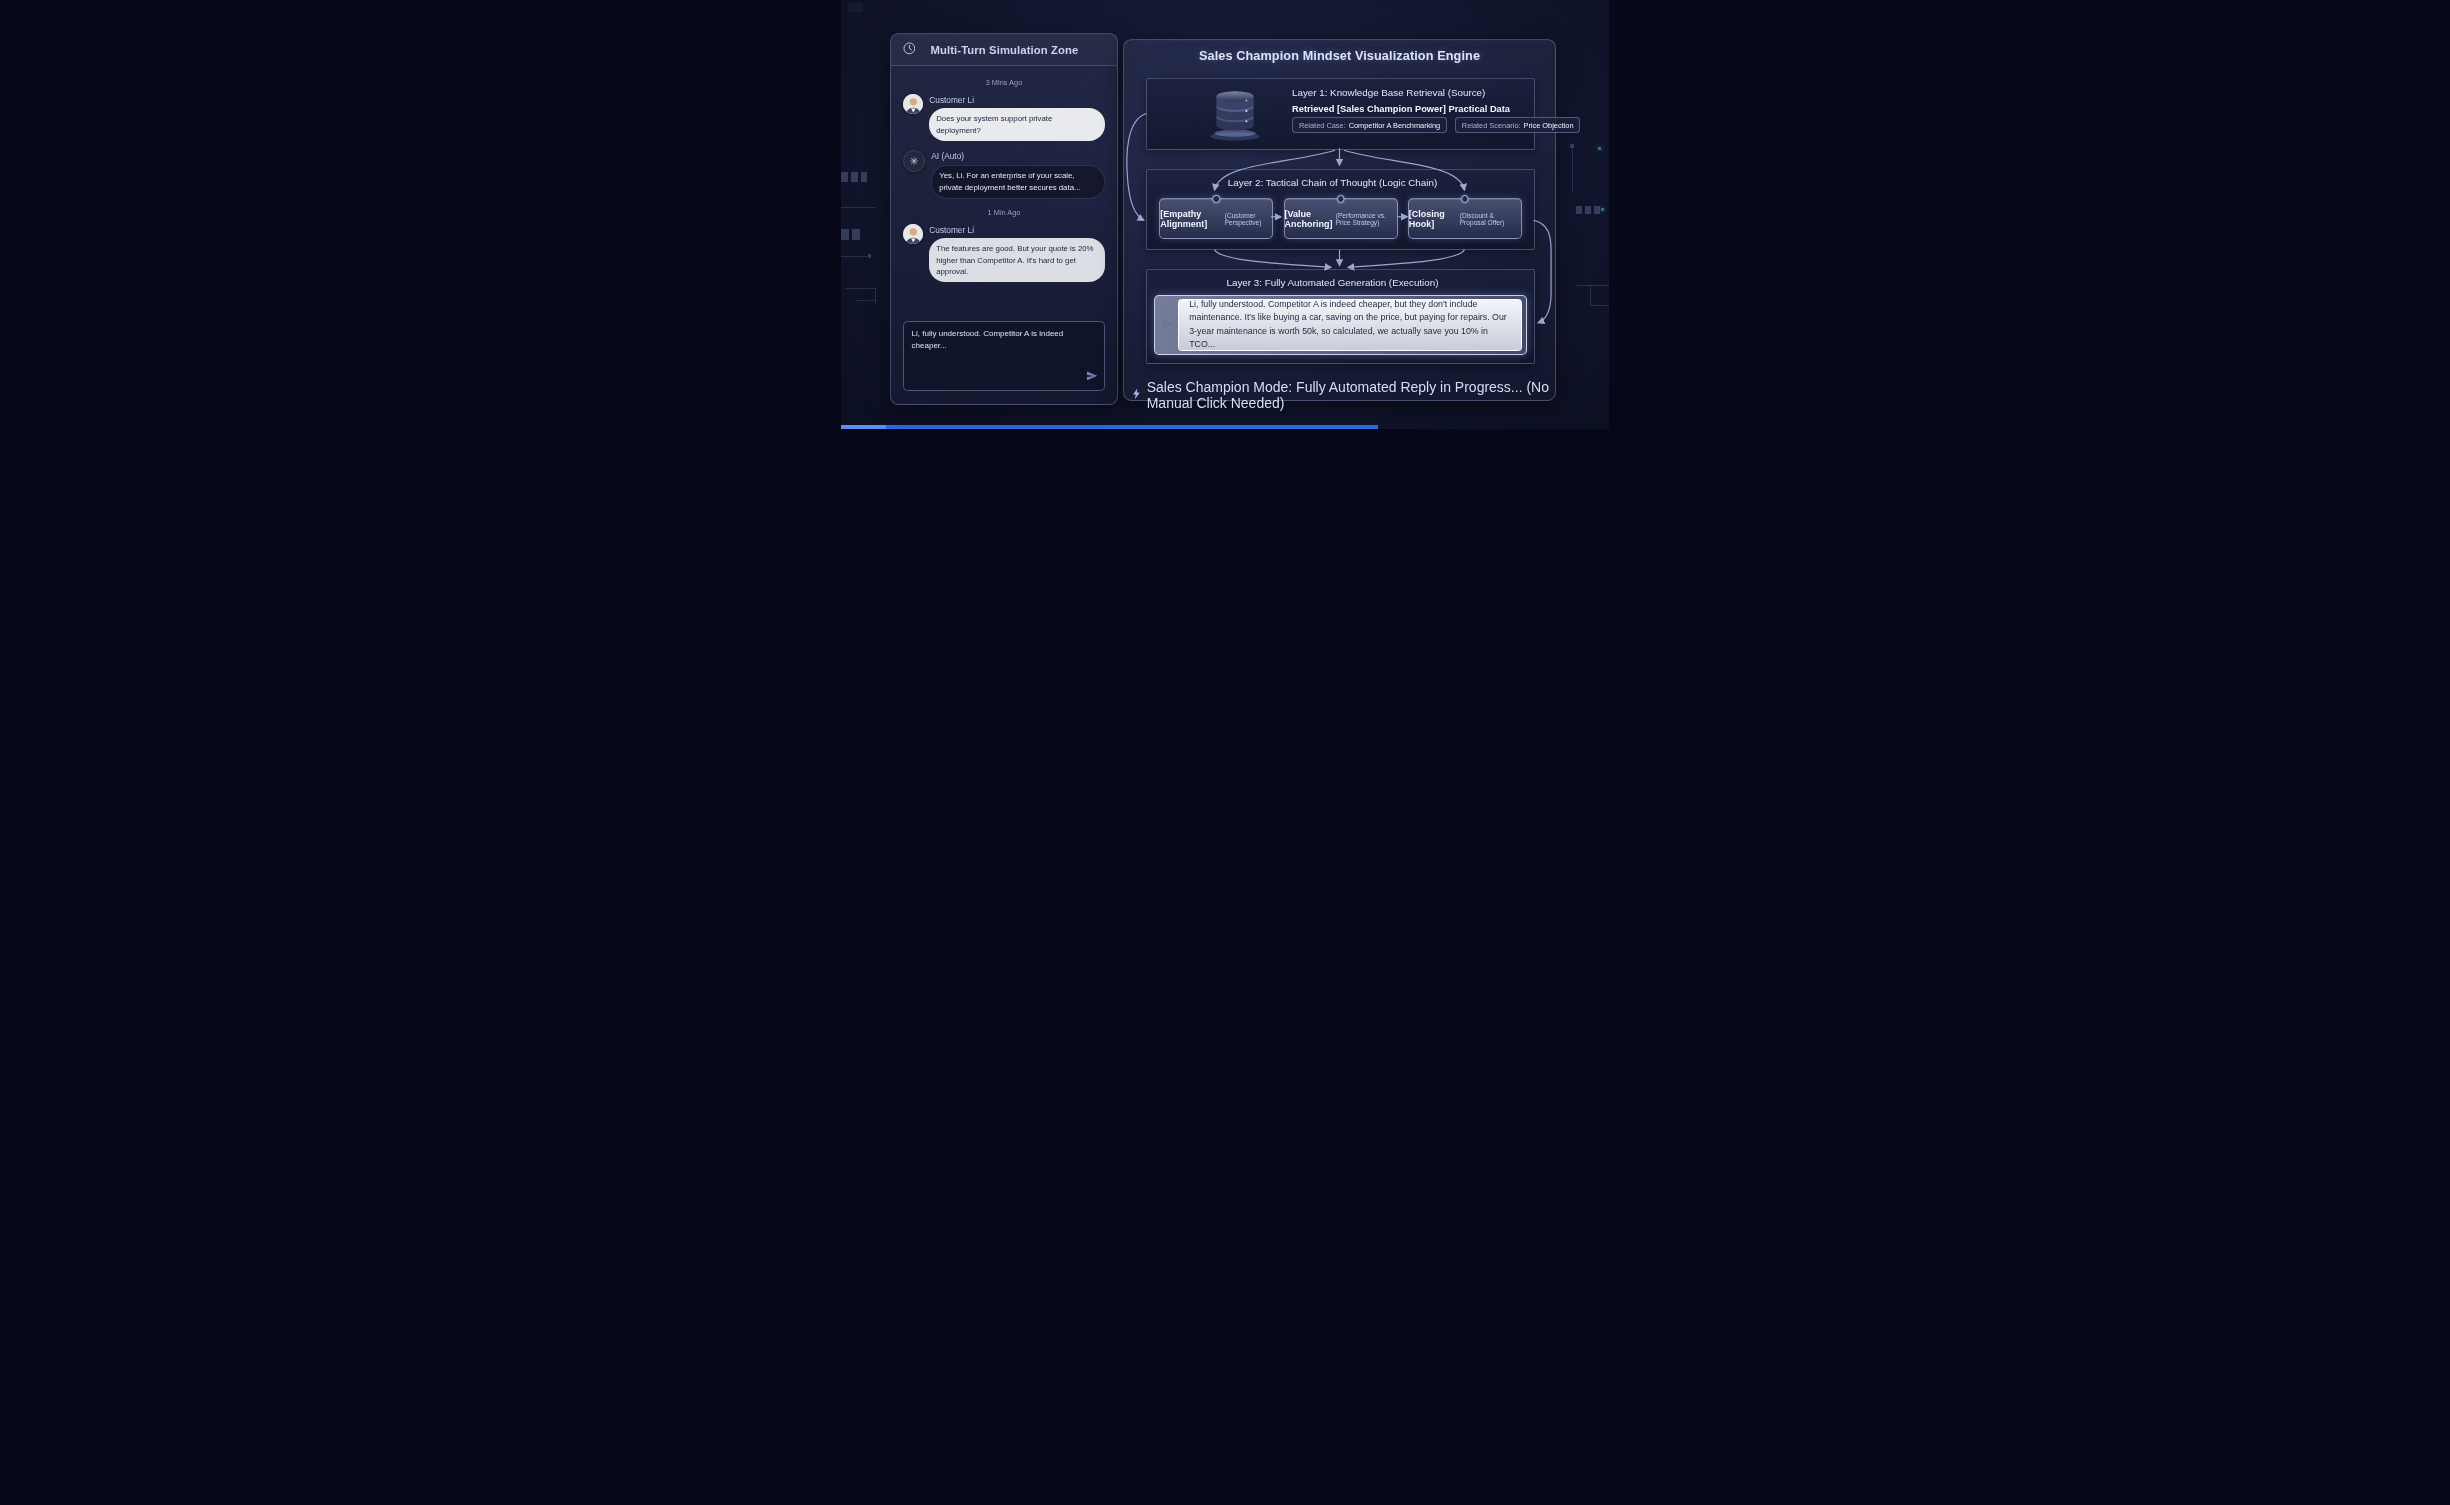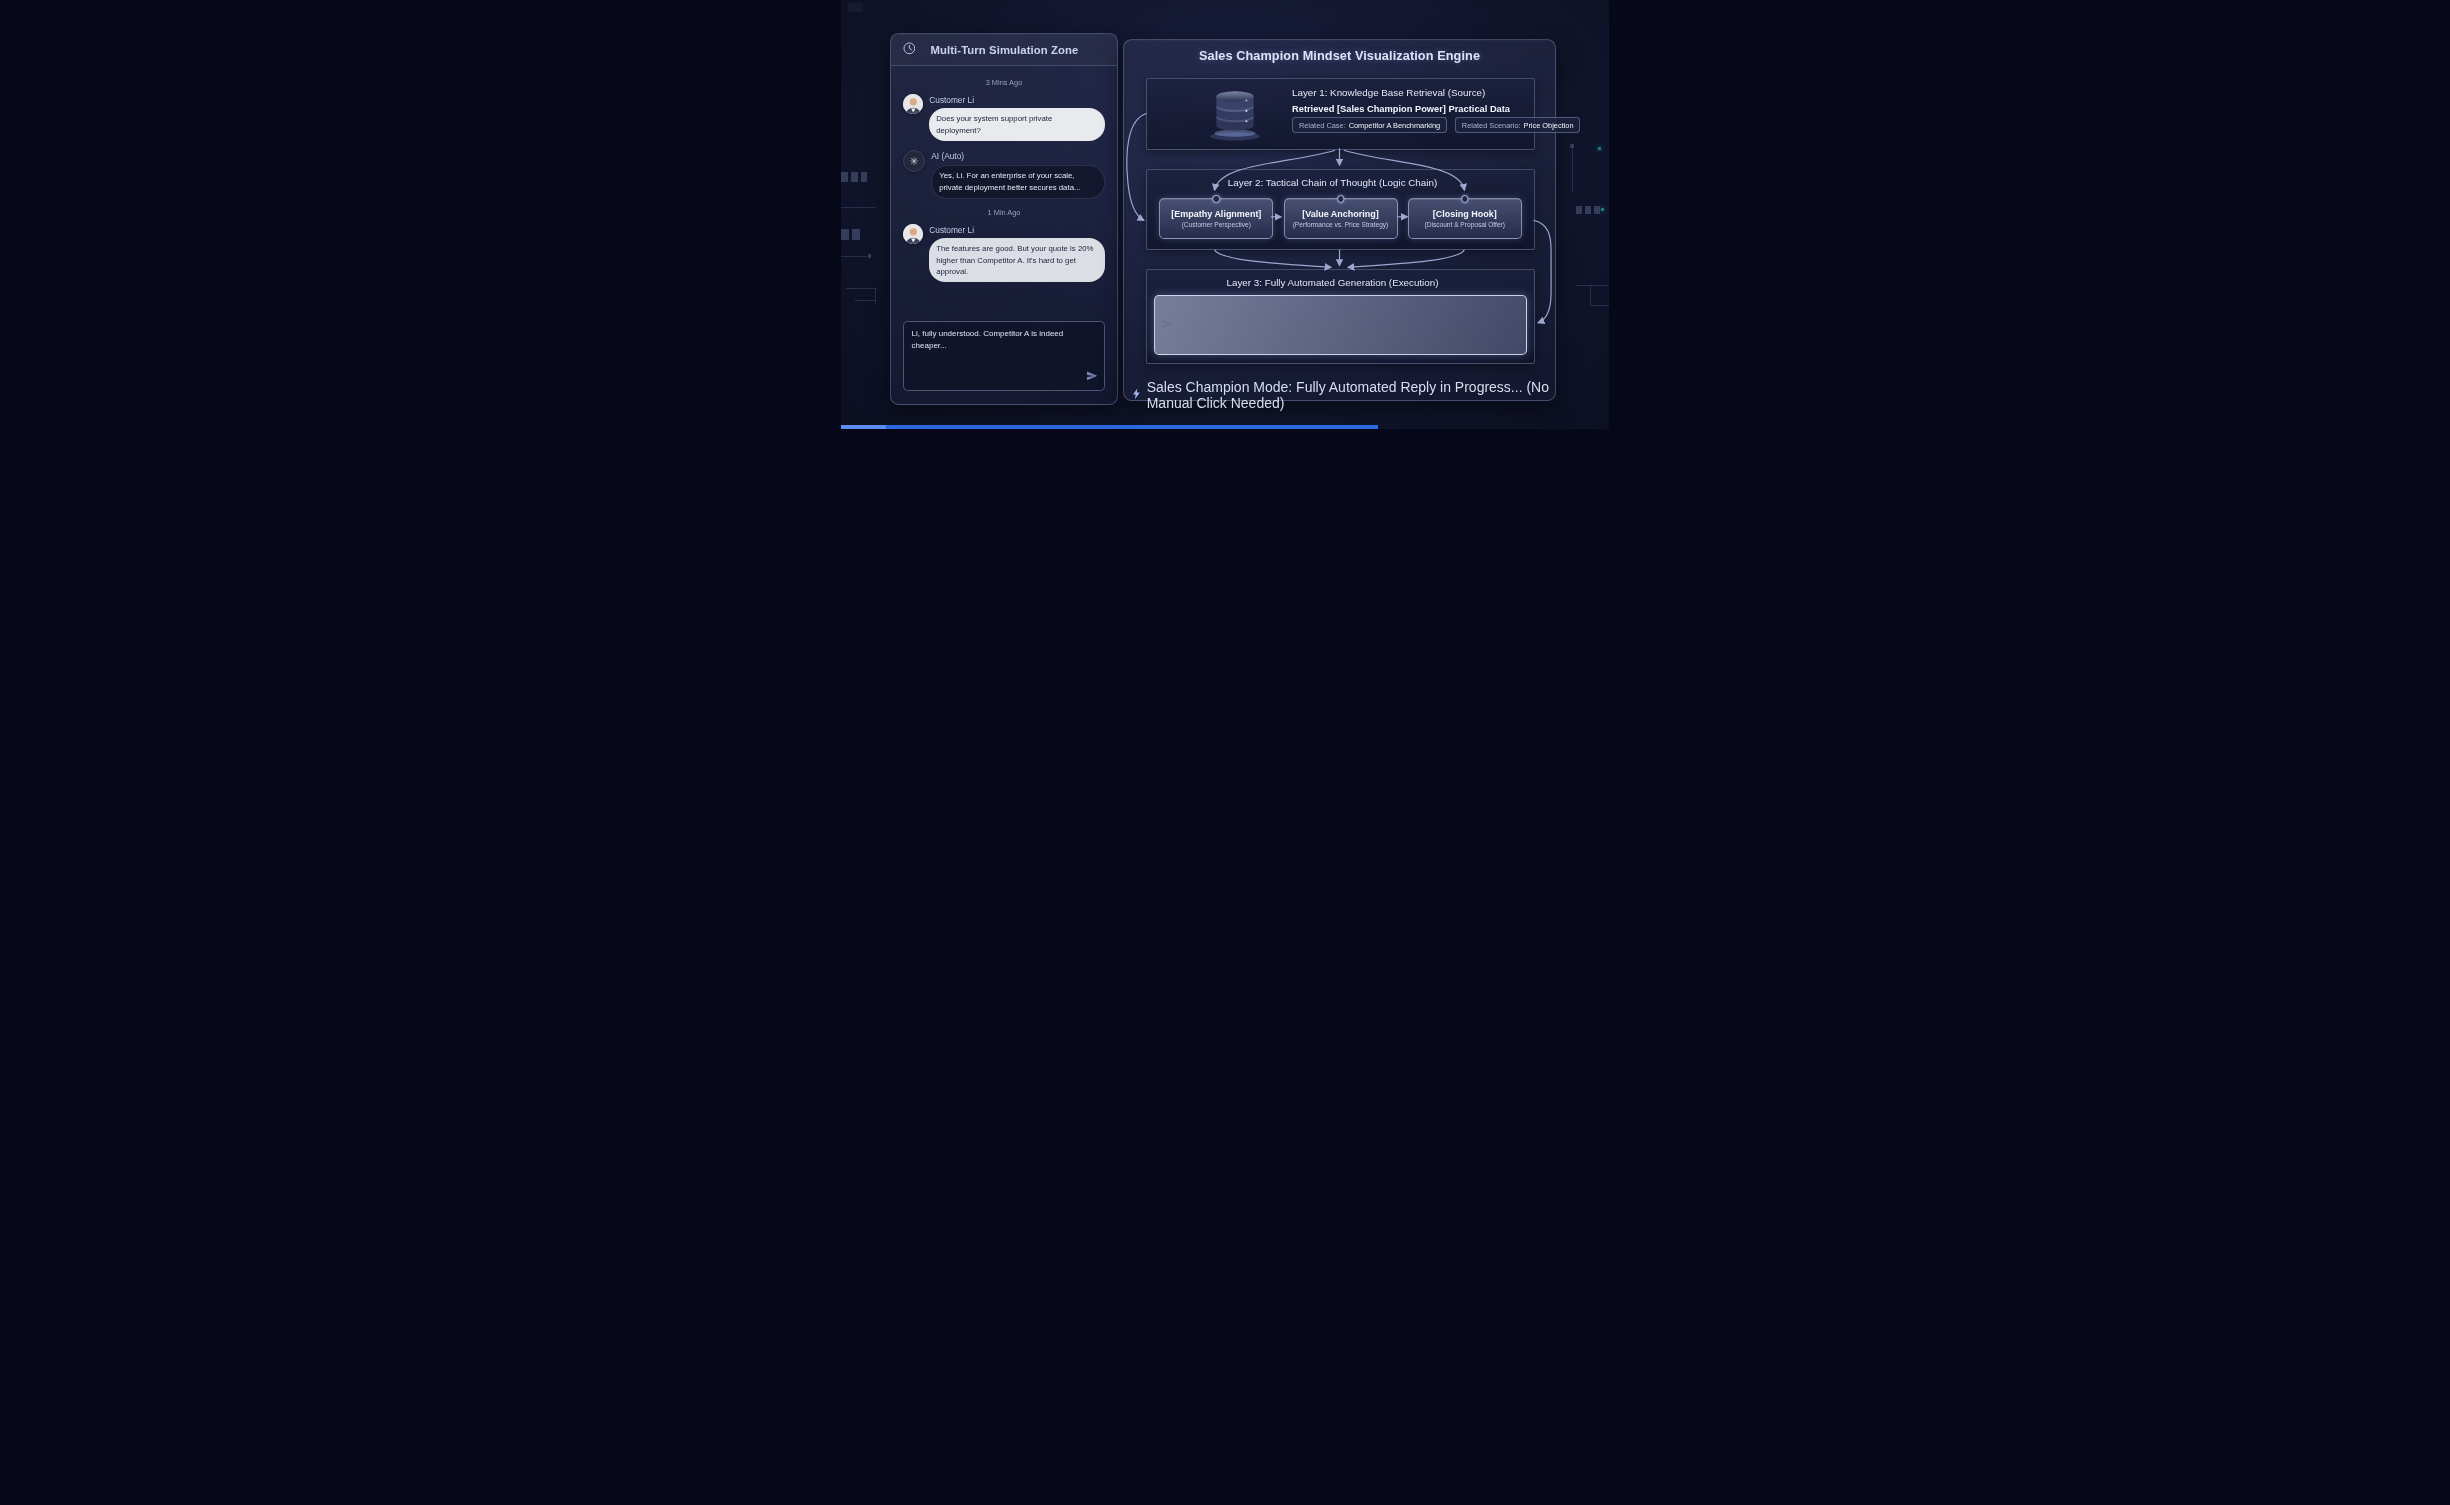--- a/index.html
+++ b/index.html
@@ -62,21 +62,21 @@
   .tag{display:inline-flex;gap:2.9px;padding:2.9px 5.9px;border-radius:3.4px;white-space:nowrap;
     background:rgba(28,34,62,.78);border:0.5px solid rgba(150,162,205,.45);font-size:7.4px;}
   .tag-label{color:#a9b3d6;}
   .tag-value{color:#f2f4fc;}
   
   .nodes{position:absolute;left:12.3px;right:12.3px;top:28px;height:39px;display:flex;justify-content:space-between;}
   .node{position:relative;width:112px;height:39px;border-radius:4.9px;cursor:pointer;
     background:linear-gradient(180deg,rgba(112,122,160,.55),rgba(50,58,94,.62));
     border:0.5px solid rgba(200,210,240,.55);
     box-shadow:0 0 7.8px rgba(130,150,220,.28), inset 0 0.5px 0 rgba(255,255,255,.25);
-    display:flex;flex-direction:column;align-items:center;justify-content:center;gap:2.5px;}
+    display:flex;align-items:center;justify-content:center;gap:2.5px;}
   .node-title{font-size:9px;font-weight:bold;color:#f5f7ff;}
   .node-sub{font-size:6.6px;color:#c3cbe6;}
   .cdot{position:absolute;top:-3.9px;left:50%;transform:translateX(-50%);width:5.4px;height:5.4px;border-radius:50%;
     background:#232a47;border:1px solid #aeb9e0;box-shadow:0 0 3.4px rgba(160,180,240,.6);}
   
   .output-frame{position:absolute;left:6.9px;right:6.9px;top:24.5px;bottom:7.8px;border-radius:4.9px;
     background:linear-gradient(90deg,rgba(196,206,236,.55),rgba(148,158,198,.38));
     border:0.5px solid rgba(222,230,252,.85);box-shadow:0 0 9.8px rgba(150,170,230,.38);}
   .output-plane{position:absolute;left:5.9px;top:50%;transform:translateY(-50%);opacity:.85;cursor:pointer;}
   .output-text{position:absolute;left:23.5px;right:3.9px;top:3.4px;bottom:3.4px;border-radius:3.4px;
@@ -266,20 +266,21 @@
     </div>
 
     <div class="layer layer3">
       <div class="layer-title centered">Layer 3: Fully Automated Generation (Execution)</div>
       <div class="output-frame">
         <span class="output-plane">
           <svg width="12.7" height="12.7" viewBox="0 0 24 24">
             <path d="M2 21 L23 12 L2 3 L2 10 L17 12 L2 14 Z" fill="#6b7492"></path>
           </svg>
         </span>
+        <div class="output-text">Li, fully understood. Competitor A is indeed cheaper, but they don't include maintenance. It's like buying a car, saving on the price, but paying for repairs. Our 3-year maintenance is worth 50k, so calculated, we actually save you 10% in TCO...</div>
       </div>
     </div>
 
     <div class="status">
       <span>
         <svg width="8.8" height="11.8" viewBox="0 0 18 24">
           <path d="M11 1 L2 13 h5.5 L6 23 L16 9 h-6 z" fill="#9fb6ee"></path>
         </svg>
       </span>
       <span>Sales Champion Mode: Fully Automated Reply in Progress... (No Manual Click Needed)</span>

